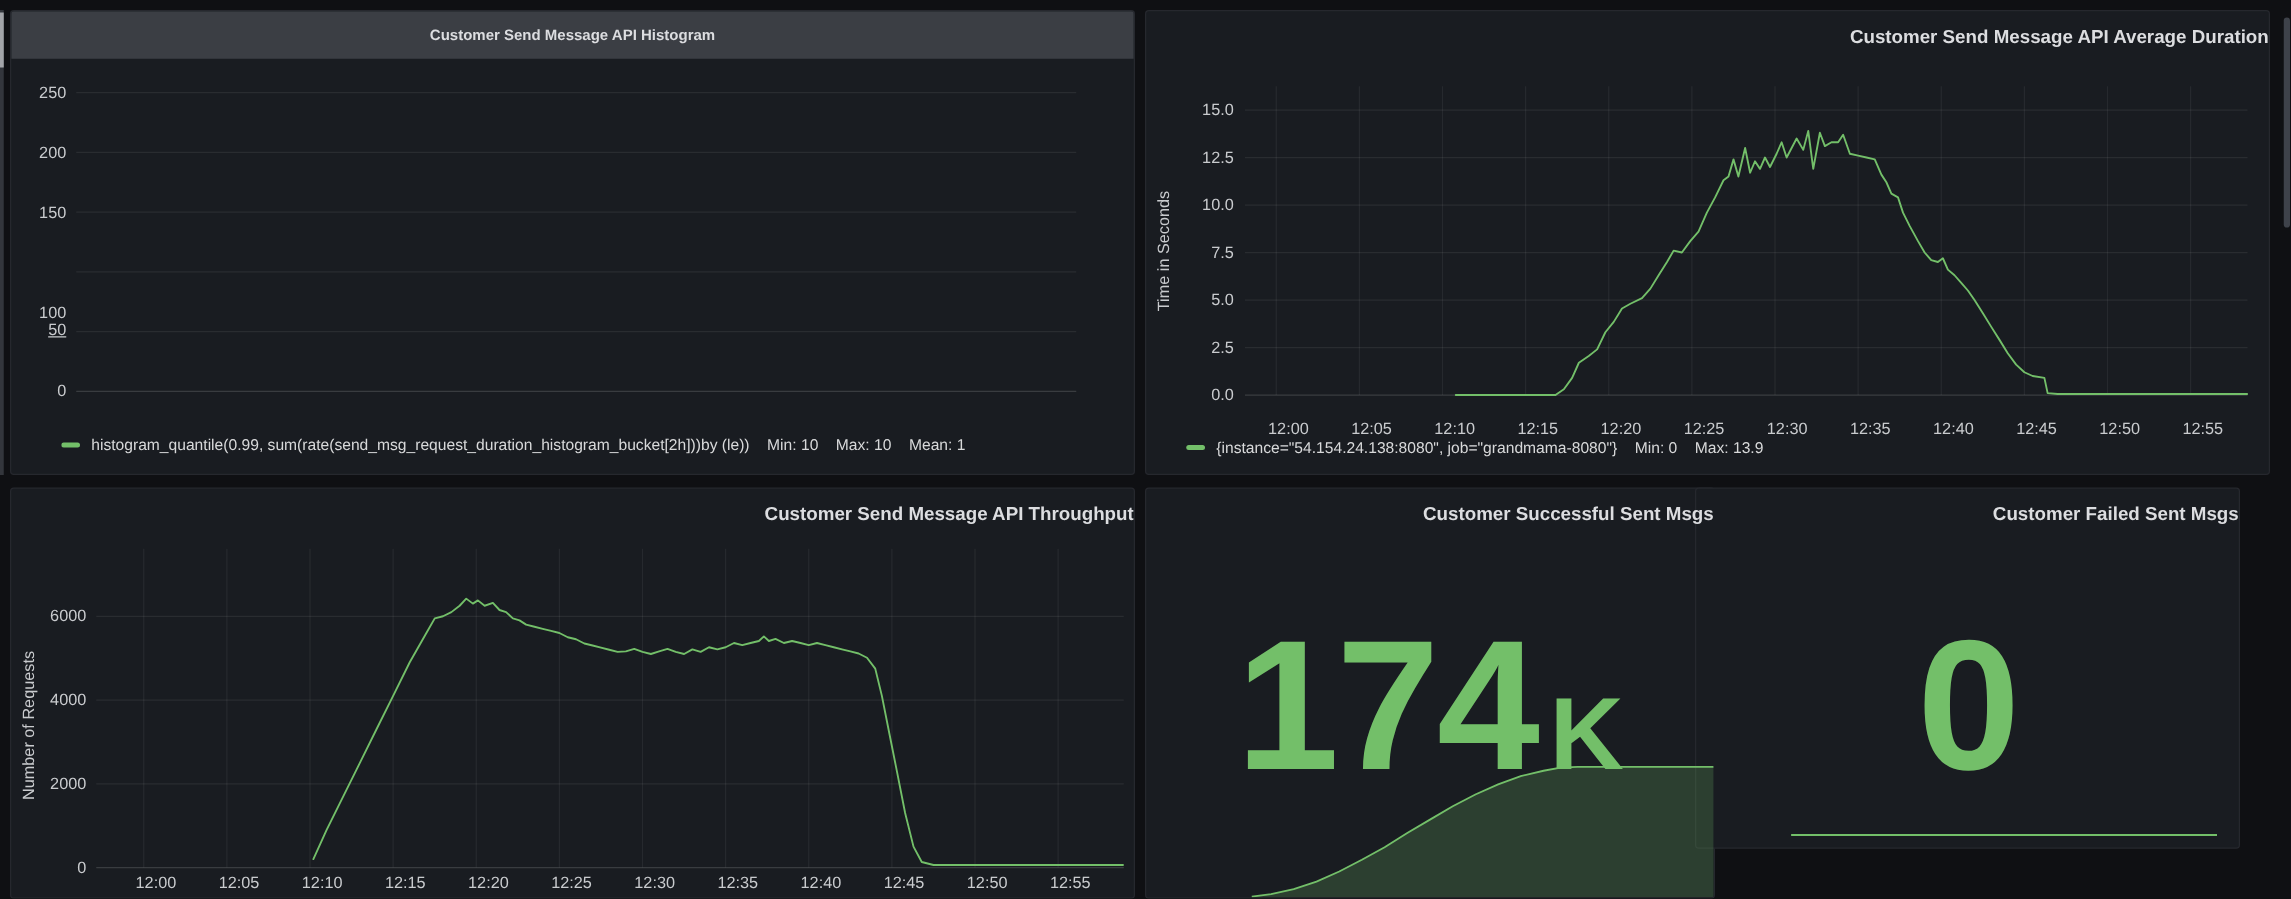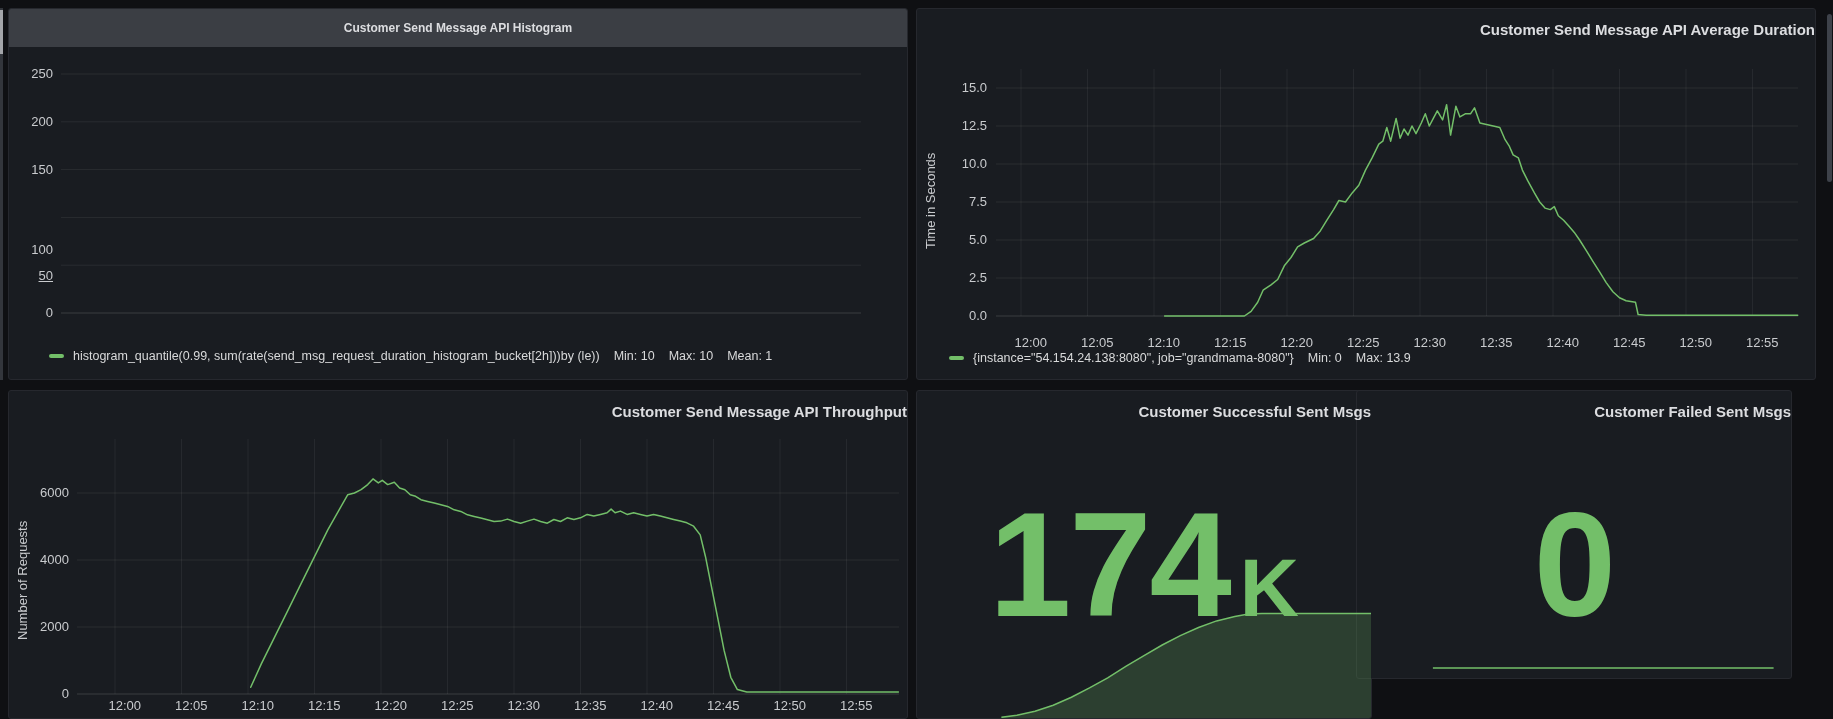--- a/index.html
+++ b/index.html
@@ -57,21 +57,21 @@
         <line x1="52" y1="65" x2="852" y2="65" stroke="rgba(255,255,255,0.07)" stroke-width="1"></line>
       </svg>
     <div class="legend">
       <span class="swatch"></span>
       <span>histogram_quantile(0.99, sum(rate(send_msg_request_duration_histogram_bucket[2h]))by (le))</span>
       <span class="ls">Min: 10</span>
       <span class="ls">Max: 10</span>
       <span class="ls">Mean: 1</span>
     </div>
   <div class="yt" style="left: -4px; top: 297px;">0</div>
-      <div class="yt" style="left: -4px; top: 260px; text-decoration: underline;">50</div>
+      <div class="yt" style="left: -4px; top: 248px; text-decoration: underline;">50</div>
       <div class="yt" style="left: -4px; top: 194px; margin-top: 40px;">100</div>
       <div class="yt" style="left: -4px; top: 153.6px;">150</div>
       <div class="yt" style="left: -4px; top: 105.8px;">200</div>
       <div class="yt" style="left: -4px; top: 58px;">250</div>
     </div>
 
   <div class="panel" id="p2">
     <div class="ptitle">Customer Send Message API Average Duration</div>
     <div class="ylab">Time in Seconds</div>
     <svg class="chart">

